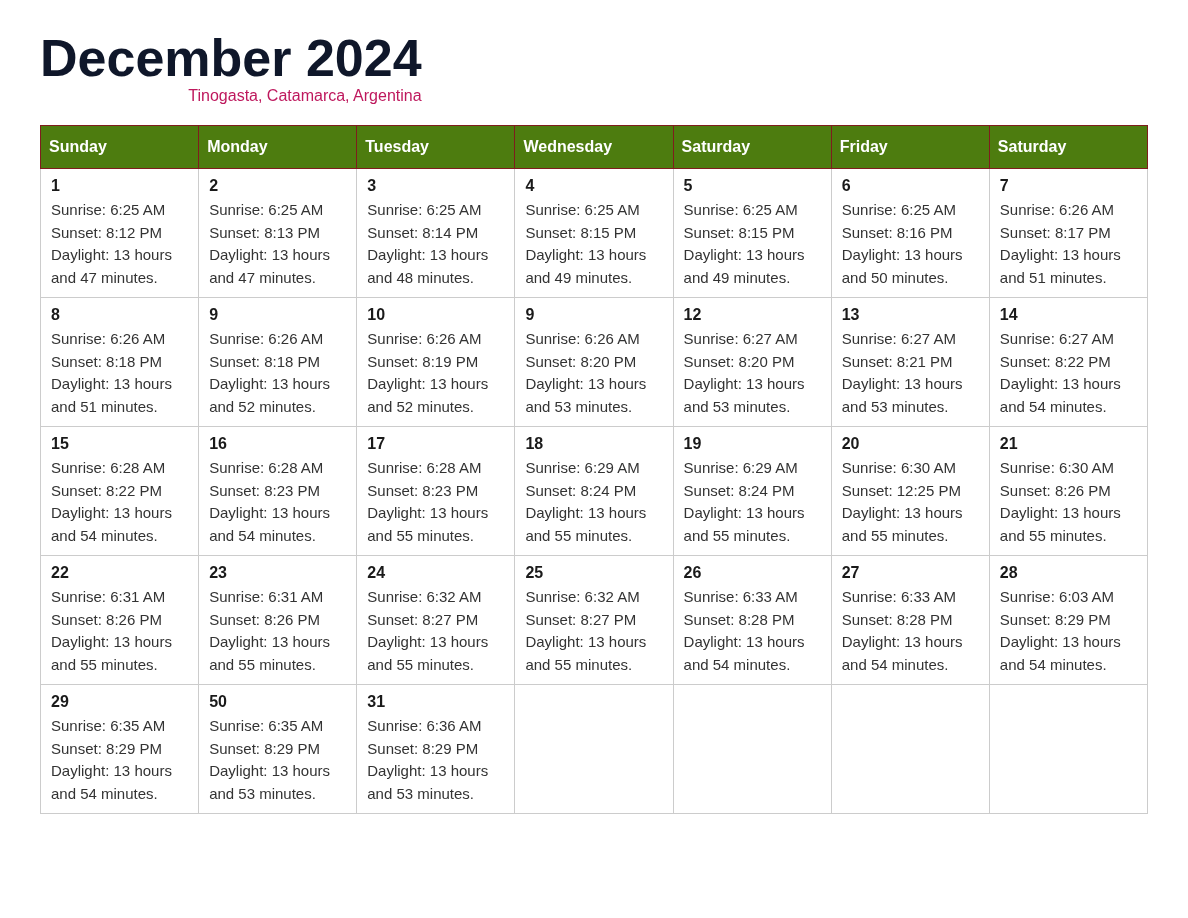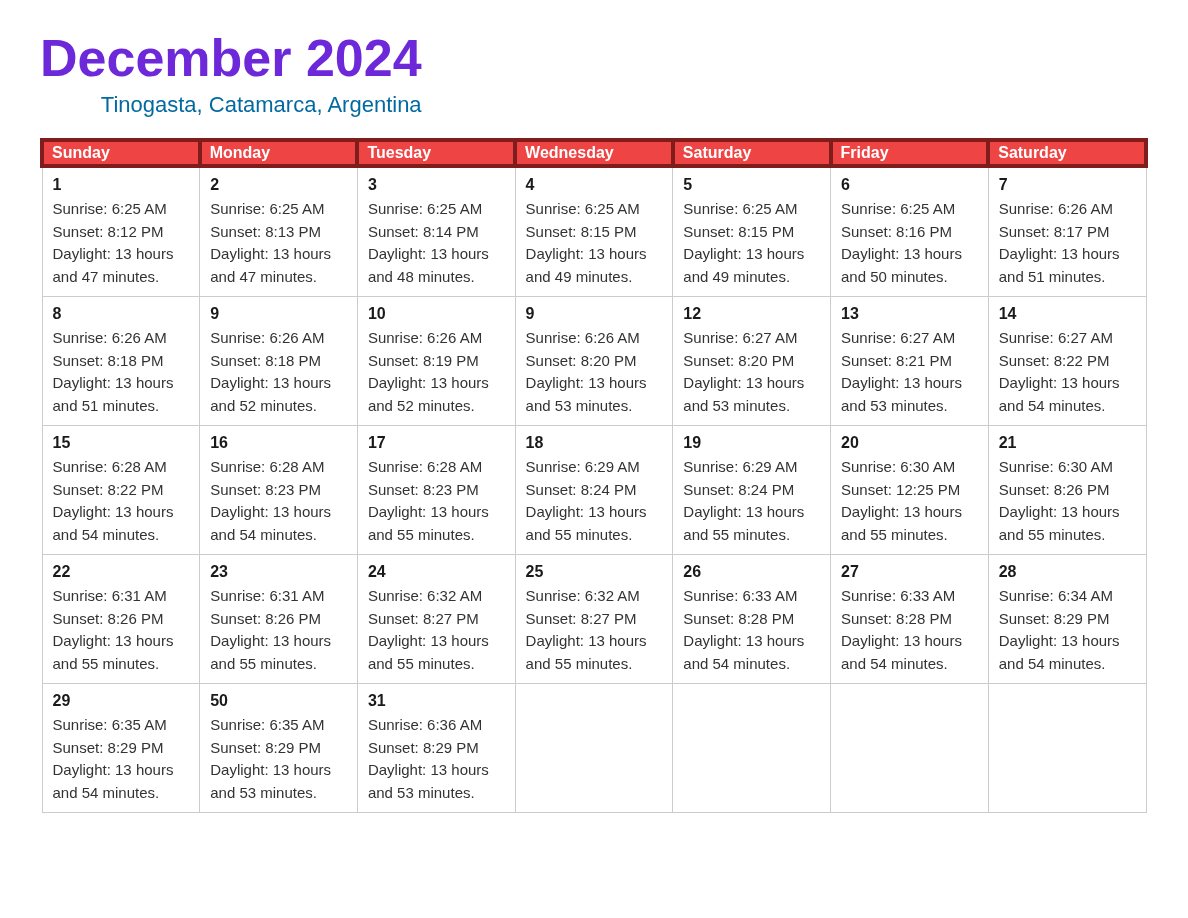--- a/index.html
+++ b/index.html
@@ -15,41 +15,40 @@
       justify-content: space-between;
       align-items: flex-start;
       margin-bottom: 20px;
     }
     .title-section {
       text-align: right;
     }
     .month-title {
       font-size: 52px;
       font-weight: bold;
-      color: #6d28d9;
+      color: #0f172a;
       line-height: 1.1;
     }
     .location-title {
-      font-size: 22px;
-      color: #0369a1;
-      margin-top: 5px;
+      font-size: 16px;
+      color: #be185d;
     }
     .calendar {
       width: 100%;
       border-collapse: collapse;
       border: 1px solid #ccc;
     }
     .calendar th {
-      background-color: #ef4444;
+      background-color: #4d7c0f;
       color: #fff;
-      padding: 2px 8px;
+      padding: 12px 8px;
       text-align: left;
       font-size: 16px;
       font-weight: bold;
-      border: 4px solid #7f1d1d;
+      border: 1px solid #7f1d1d;
     }
     .calendar td {
       vertical-align: top;
       padding: 8px 10px;
       border: 1px solid #ccc;
       font-size: 13px;
       color: #333;
       width: calc(100% / 7);
       height: 110px;
     }
@@ -342,21 +341,21 @@
         <span class="day-number">27</span>
         <div class="day-info">
           <span>Sunrise: 6:33 AM</span><br>
           <span>Sunset: 8:28 PM</span><br>
           <span>Daylight: 13 hours and 54 minutes.</span>
         </div>
       </td>
         <td>
         <span class="day-number">28</span>
         <div class="day-info">
-          <span>Sunrise: 6:34 AM</span><br>
+          <span>Sunrise: 6:03 AM</span><br>
           <span>Sunset: 8:29 PM</span><br>
           <span>Daylight: 13 hours and 54 minutes.</span>
         </div>
       </td>
       </tr>
       <tr>
         <td>
         <span class="day-number">29</span>
         <div class="day-info">
           <span>Sunrise: 6:35 AM</span><br>

